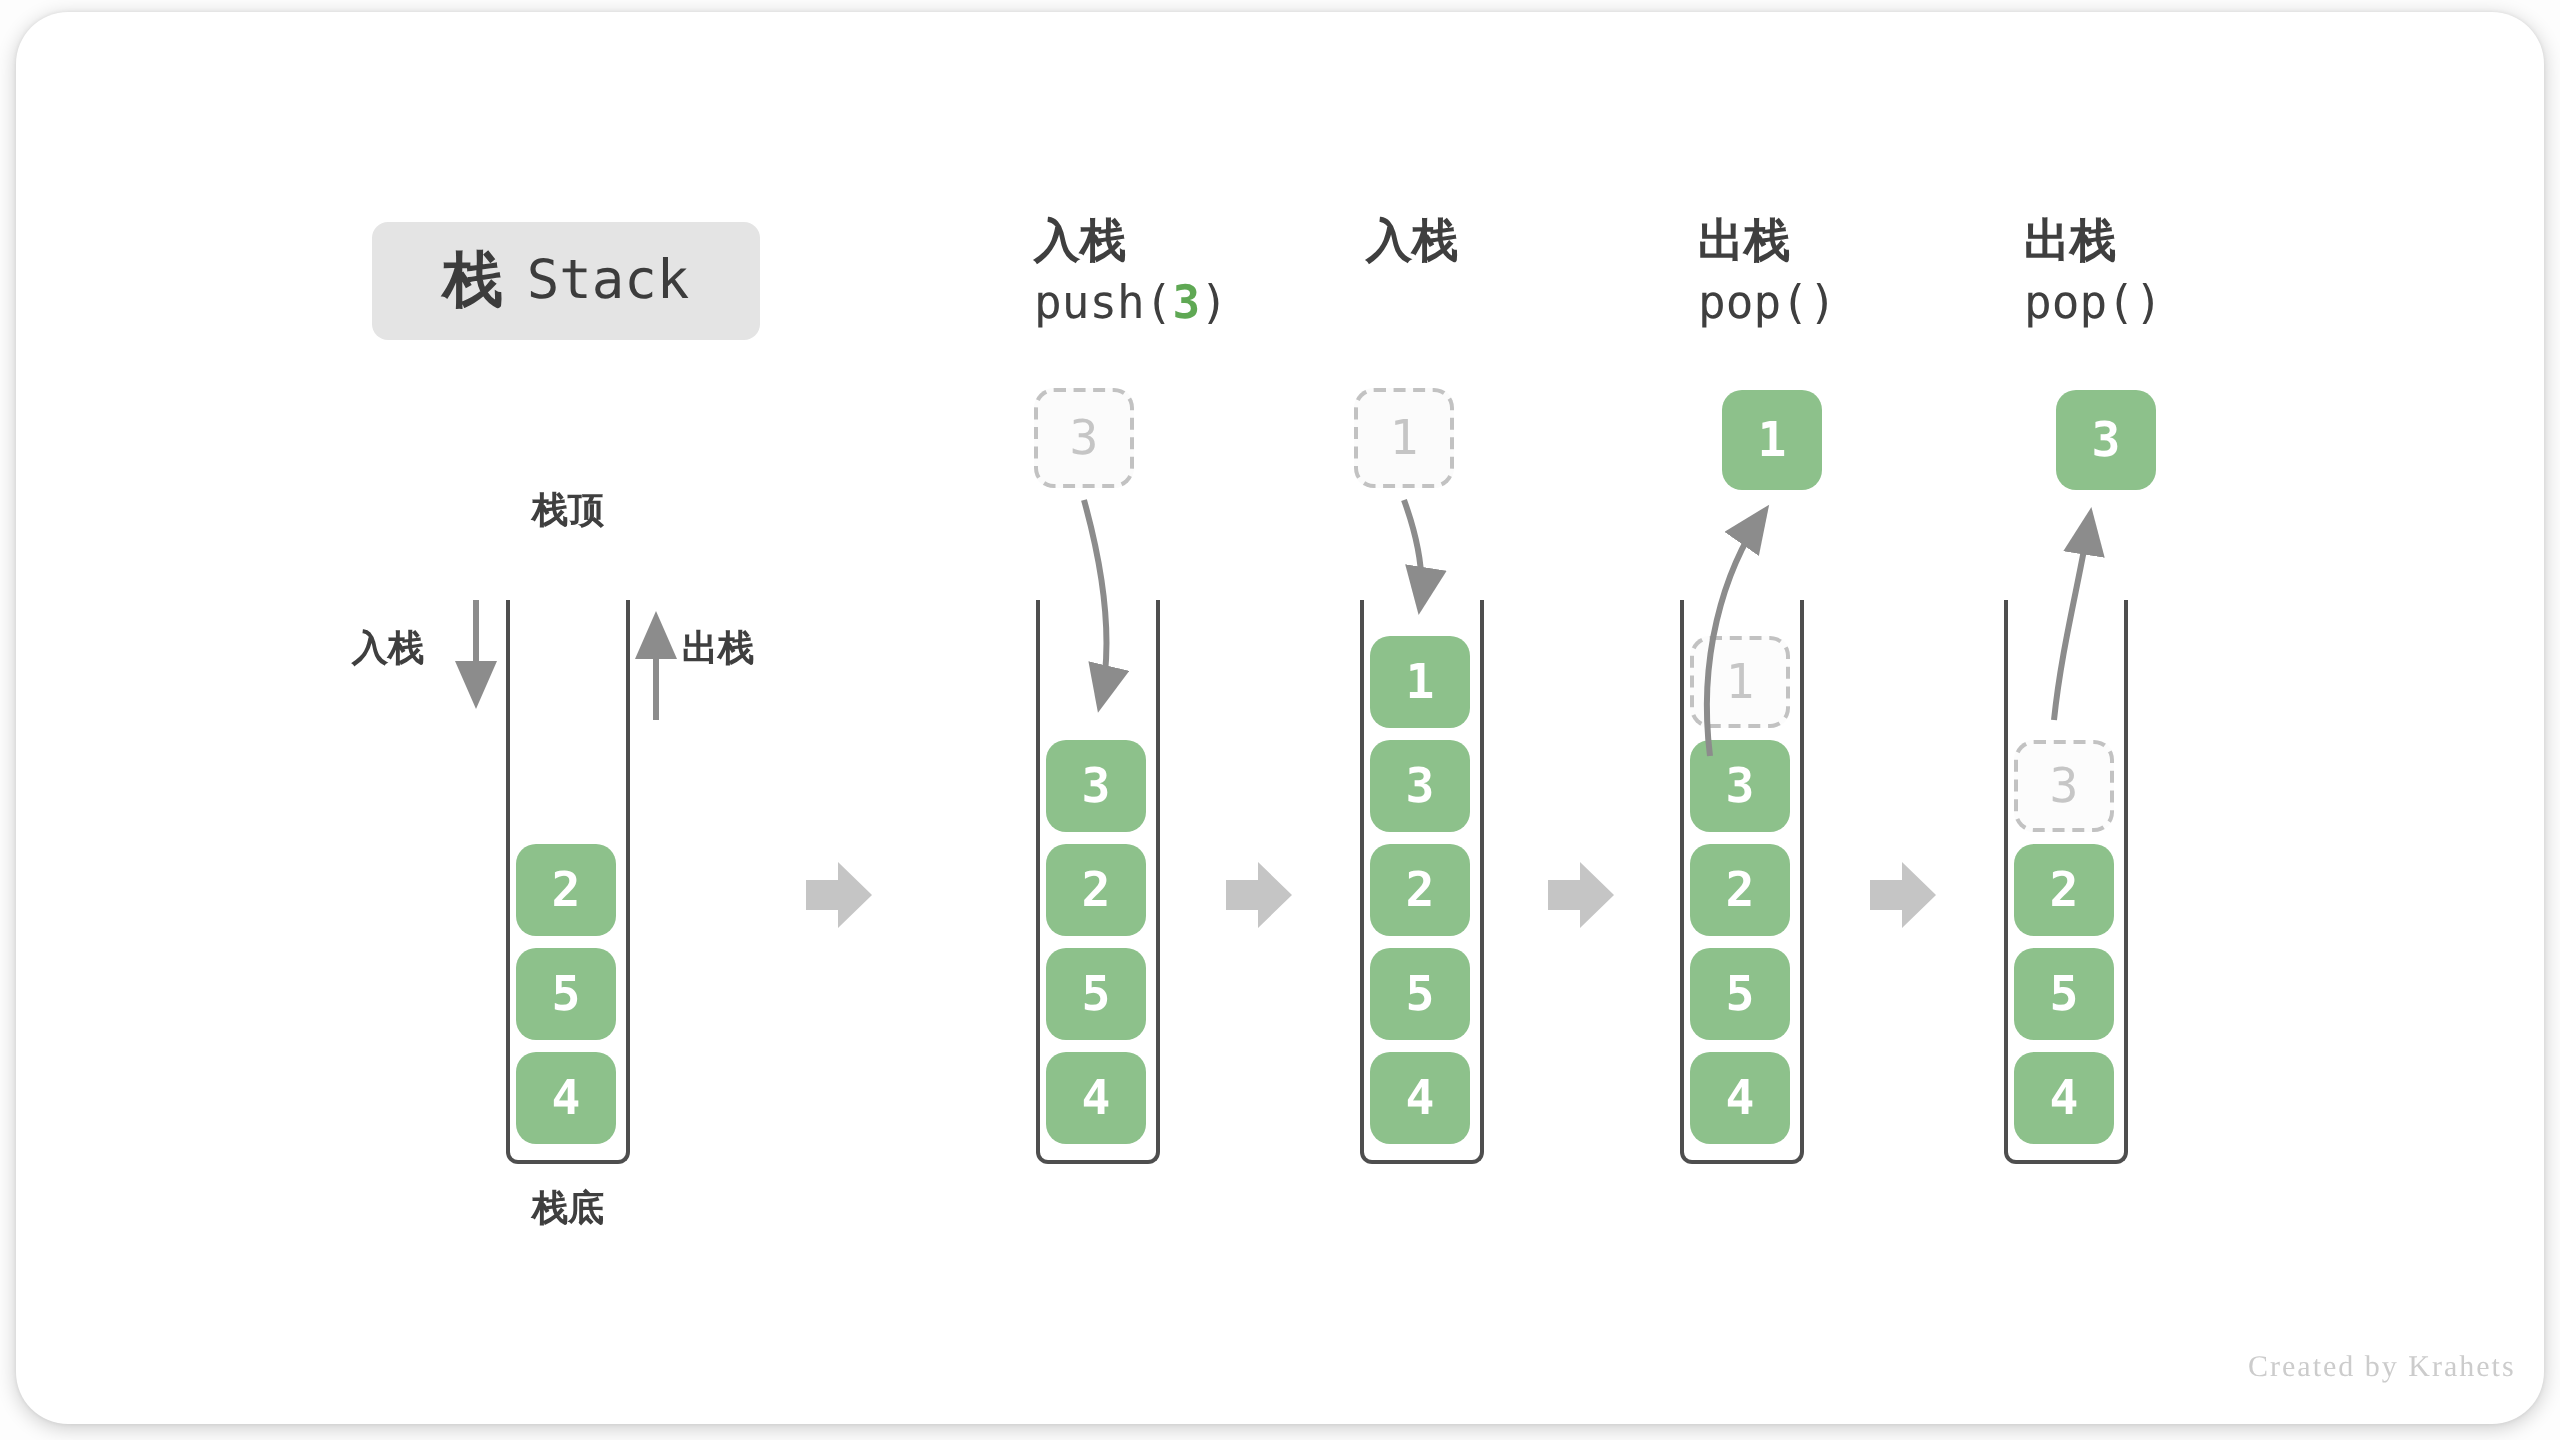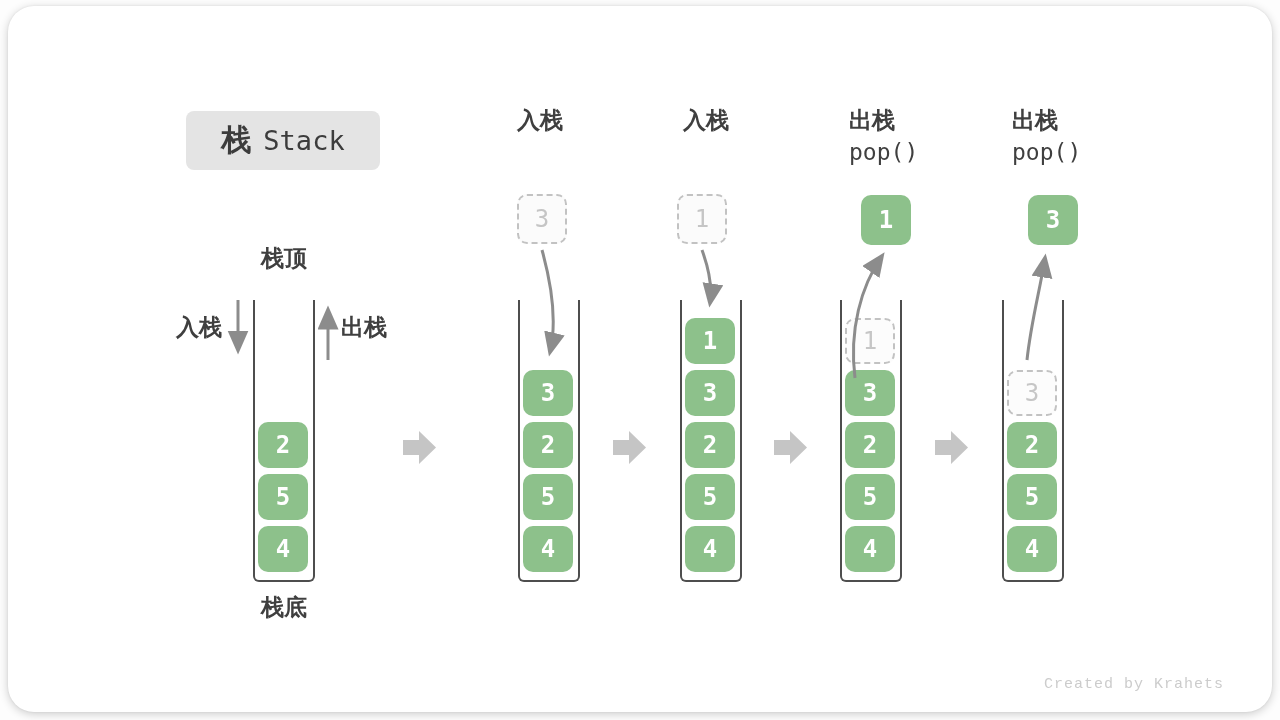--- a/index.html
+++ b/index.html
@@ -11,21 +11,21 @@
           background:#ffffff; border-radius:26px;
           box-shadow:0 2px 10px rgba(0,0,0,0.20), 0 0 2px rgba(0,0,0,0.08); }
 
   .title-box { position:absolute; left:186px; top:111px; width:194px; height:59px;
                background:#E4E4E4; border-radius:8px; display:flex;
                align-items:center; justify-content:center; }
   .title-zh { font-size:30px; font-weight:700; color:#3C3C3C; }
   .title-en { font-size:27px; font-family:"DejaVu Sans Mono", monospace;
               color:#3C3C3C; margin-left:12px;text-align:center; }
 
-  .zh-label { position:absolute; font-size:23px; font-weight:700; color:#3F3F3F;font-family:Liberation Mono, monospace; }
+  .zh-label { position:absolute; font-size:18px; font-weight:700; color:#3F3F3F;font-family:Liberation Mono, monospace; }
   .centered { text-align:center; }
 
   .op-label { position:absolute; top:105px; width:160px; }
   .op-name { font-size:23px; font-weight:700; color:#3F3F3F; line-height:30px; }
   .op-code { font-family:"DejaVu Sans Mono", monospace; font-size:23px;
              color:#3F3F3F; line-height:34px; }
   .op-arg  { color:#5FA854; font-weight:700; }
 
   .cellbox { width:50px; height:50px; border-radius:10px; display:flex;
              align-items:center; justify-content:center;
@@ -42,37 +42,38 @@
           font-family:"DejaVu Sans Mono", monospace; font-size:24px; }
   .cell.solid { background:#8DC18B; color:#fff; font-weight:700; }
   .cell.ghost { background:#FCFCFC; border:2px dashed #C2C2C2; color:#C6C6C6; }
   .slot1{top:18px} .slot2{top:70px} .slot3{top:122px} .slot4{top:174px} .slot5{top:226px}
 
   .s1{left:253px} .s2{left:518px} .s3{left:680px} .s4{left:840px} .s5{left:1002px}
 
   svg.overlay { position:absolute; left:0; top:0; width:1280px; height:720px;
                 pointer-events:none; }
 
-  .watermark { position:absolute; left:1044px; top:676px;
-               font-family:Liberation Mono, monospace; font-size:15px;
+  .watermark { position:absolute; left:1124px; top:676px;
+               font-family:Liberation Serif, serif; font-size:15px;
                color:#CCCCCC; letter-spacing:1px; }
 </style>
 </head>
 <body>
 
 <div id="canvas">
   <div class="card"></div>
 
   <div class="title-box">
     <span class="title-zh">栈</span>
     <span class="title-en">Stack</span>
   </div>
 
   <div class="op-label" style="left:517px">
     <div class="op-name">入栈</div>
+    <div class="op-code"><span>push(</span><span class="op-arg">3</span><span>)</span></div>
   </div>
   <div class="op-label" style="left:683px">
     <div class="op-name">入栈</div>
   </div>
   <div class="op-label" style="left:849px">
     <div class="op-name">出栈</div>
     <div class="op-code"><span>pop(</span><span class="op-arg"></span><span>)</span></div>
   </div>
   <div class="op-label" style="left:1012px">
     <div class="op-name">出栈</div>

